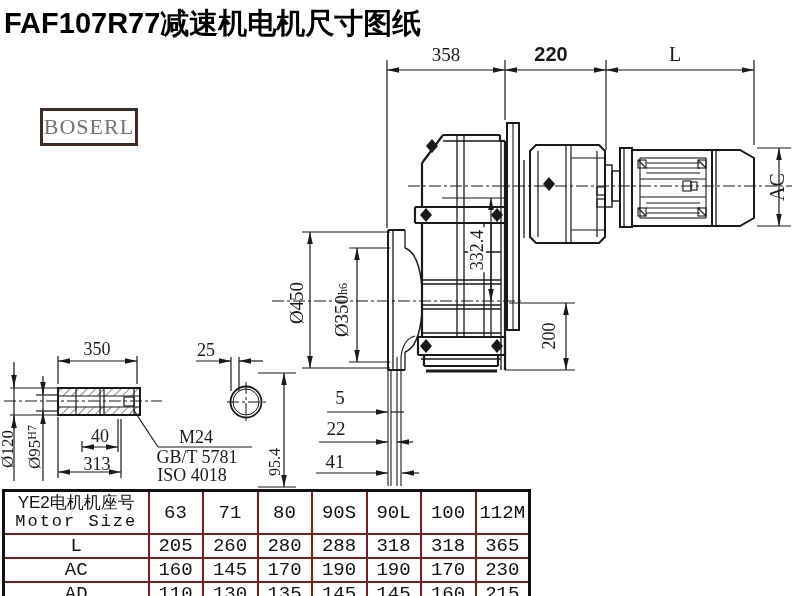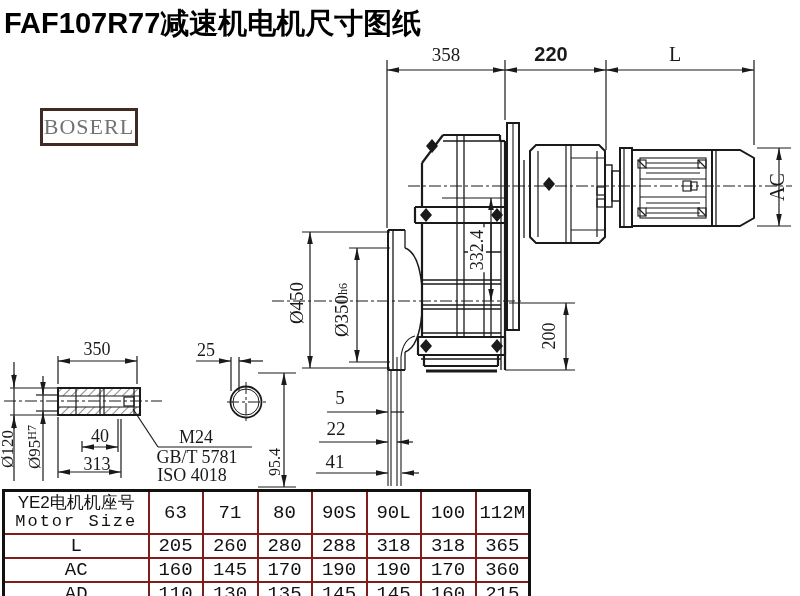--- a/index.html
+++ b/index.html
@@ -313,21 +313,21 @@
       <td>365</td>
     </tr>
     <tr class="row">
       <td class="c0">AC</td>
       <td>160</td>
       <td>145</td>
       <td>170</td>
       <td>190</td>
       <td>190</td>
       <td>170</td>
-      <td>360</td>
+      <td>230</td>
     </tr>
     <tr class="row">
       <td class="c0">AD</td>
       <td>110</td>
       <td>130</td>
       <td>135</td>
       <td>145</td>
       <td>145</td>
       <td>160</td>
       <td>215</td>

